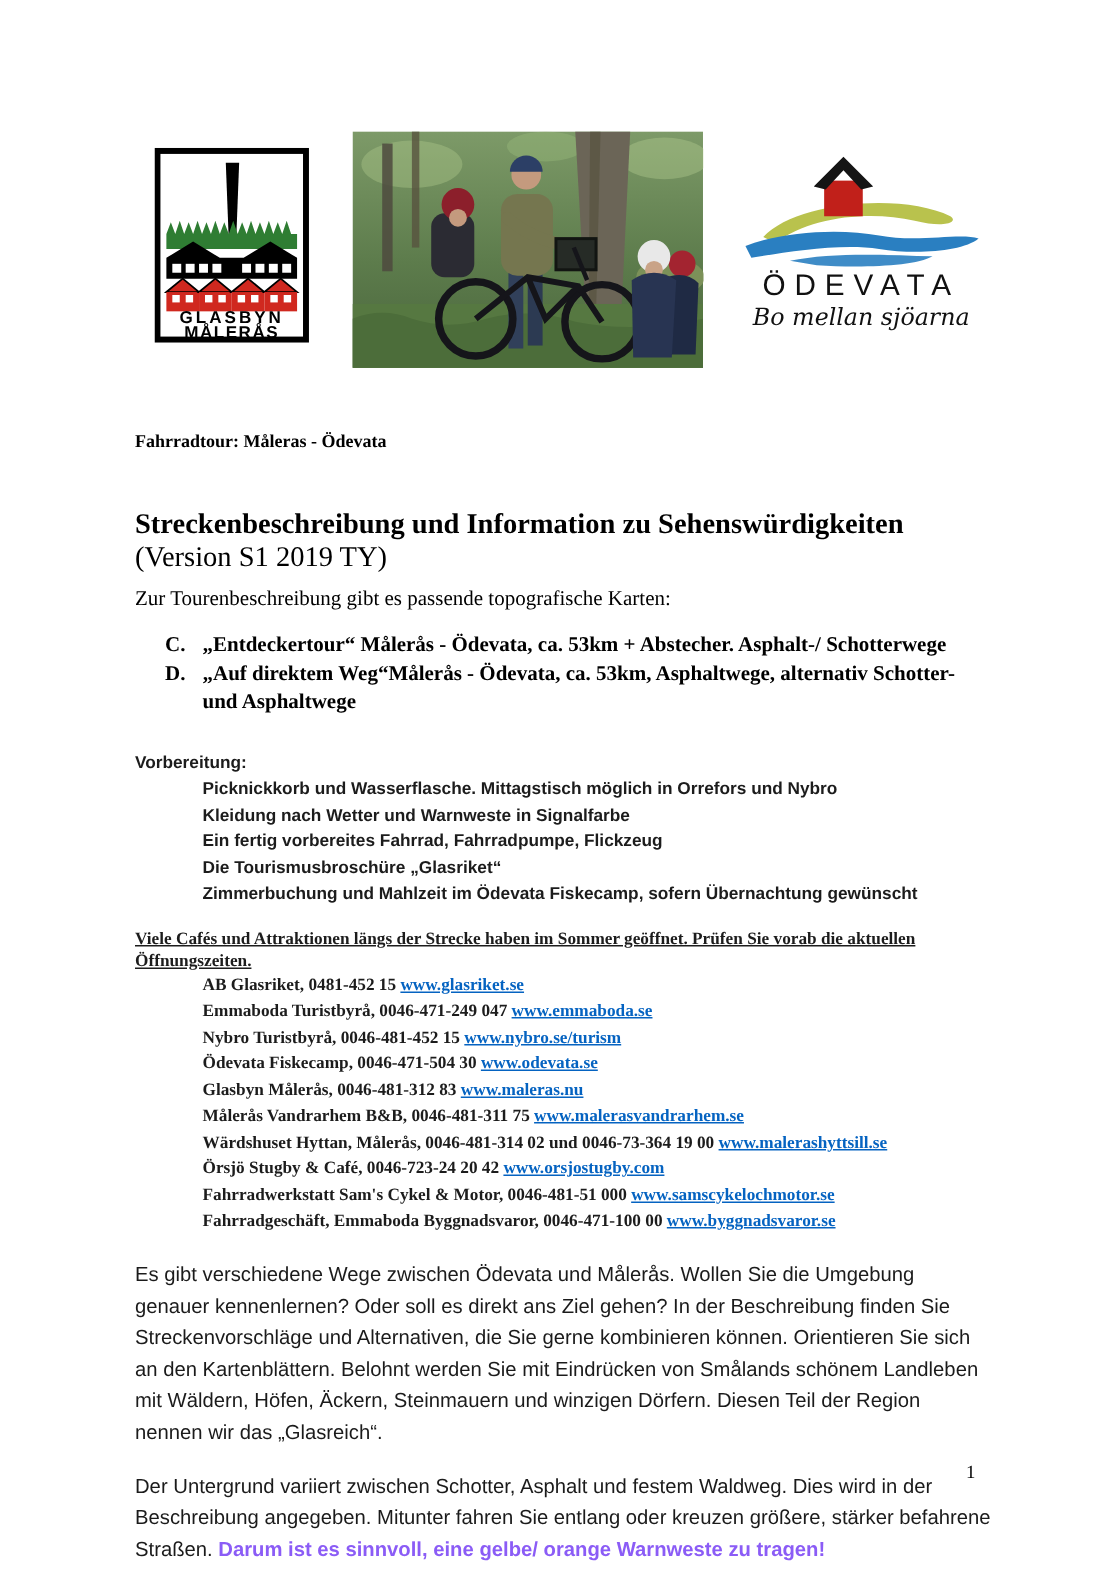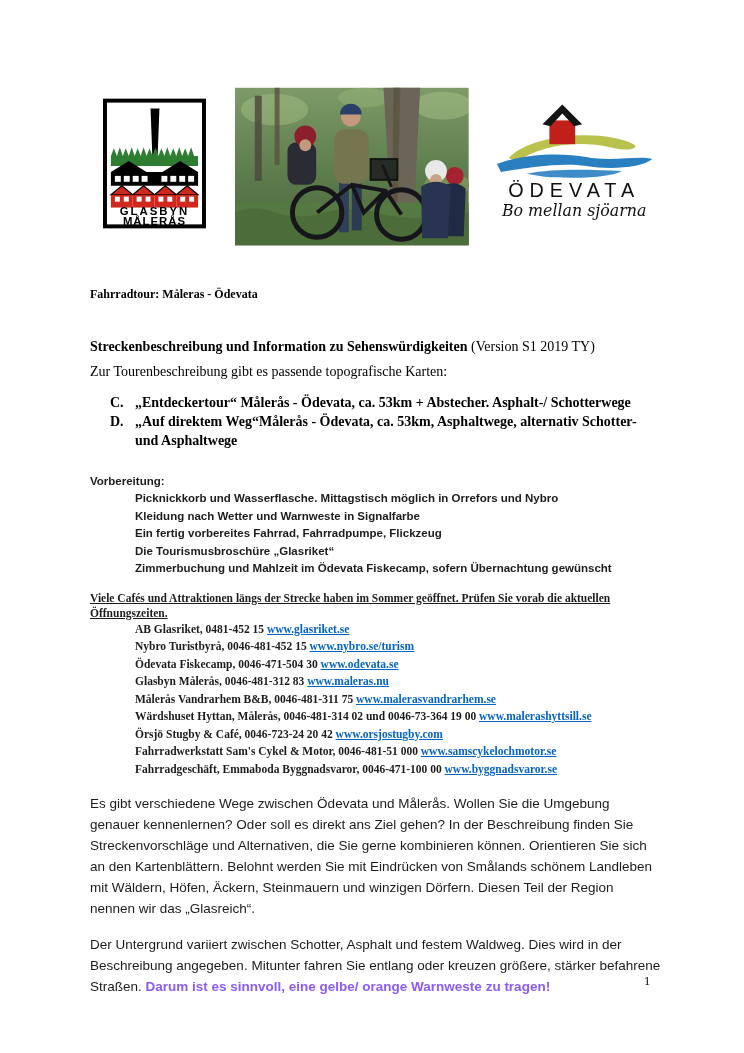--- a/index.html
+++ b/index.html
@@ -8,21 +8,21 @@
   .content{position:absolute;left:90px;top:0;width:566px;}
 
   
   .header-row{display:flex;align-items:flex-start;margin-top:87px;height:160px;}
   .logo-maleras{width:104px;height:131px;margin-left:13px;margin-top:11px;}
   .tour-photo{width:236px;height:159px;margin-left:29px;}
   .logo-odevata{width:165px;height:122px;margin-left:24px;margin-top:13px;}
 
   
   .doc-title{margin-top:40px;font-size:12px;font-weight:bold;}
-  .section-heading{margin-top:37px;font-size:14px;}
+  .section-heading{margin-top:37px;font-size:19px;}
   .section-heading .hb{font-weight:bold;}
   .intro-line{margin-top:9px;font-size:14px;}
   .map-list{margin-top:13px;}
   .map-item{display:flex;font-weight:bold;font-size:14px;line-height:19px;padding-left:20px;}
   .map-item .lbl{width:25px;flex:0 0 25px;}
   .map-item .txt{flex:1;}
 
   
   .prep{margin-top:23px;font-family:"Liberation Sans",sans-serif;color:#1c1c1c;}
   .prep-heading{font-size:11.5px;font-weight:bold;line-height:17px;}
@@ -175,20 +175,21 @@
       <div class="prep-item">Picknickkorb und Wasserflasche. Mittagstisch möglich in Orrefors und Nybro</div>
       <div class="prep-item">Kleidung nach Wetter und Warnweste in Signalfarbe</div>
       <div class="prep-item">Ein fertig vorbereites Fahrrad, Fahrradpumpe, Flickzeug</div>
       <div class="prep-item">Die Tourismusbroschüre „Glasriket“</div>
       <div class="prep-item">Zimmerbuchung und Mahlzeit im Ödevata Fiskecamp, sofern Übernachtung gewünscht</div>
     </div>
 
     <div class="contacts">
       <div class="contacts-heading">Viele Cafés und Attraktionen längs der Strecke haben im Sommer geöffnet. Prüfen Sie vorab die aktuellen Öffnungszeiten.</div>
       <div class="contact-item"><span>AB Glasriket, 0481-452 15 </span><a>www.glasriket.se</a></div>
+      <div class="contact-item"><span>Emmaboda Turistbyrå, 0046-471-249 047 </span><a>www.emmaboda.se</a></div>
       <div class="contact-item"><span>Nybro Turistbyrå, 0046-481-452 15 </span><a>www.nybro.se/turism</a></div>
       <div class="contact-item"><span>Ödevata Fiskecamp, 0046-471-504 30 </span><a>www.odevata.se</a></div>
       <div class="contact-item"><span>Glasbyn Målerås, 0046-481-312 83 </span><a>www.maleras.nu</a></div>
       <div class="contact-item"><span>Målerås Vandrarhem B&amp;B, 0046-481-311 75 </span><a>www.malerasvandrarhem.se</a></div>
       <div class="contact-item"><span>Wärdshuset Hyttan, Målerås, 0046-481-314 02 und 0046-73-364 19 00 </span><a>www.malerashyttsill.se</a></div>
       <div class="contact-item"><span>Örsjö Stugby &amp; Café, 0046-723-24 20 42 </span><a>www.orsjostugby.com</a></div>
       <div class="contact-item"><span>Fahrradwerkstatt Sam's Cykel &amp; Motor, 0046-481-51 000 </span><a>www.samscykelochmotor.se</a></div>
       <div class="contact-item"><span>Fahrradgeschäft, Emmaboda Byggnadsvaror, 0046-471-100 00 </span><a>www.byggnadsvaror.se</a></div>
     </div>
 

